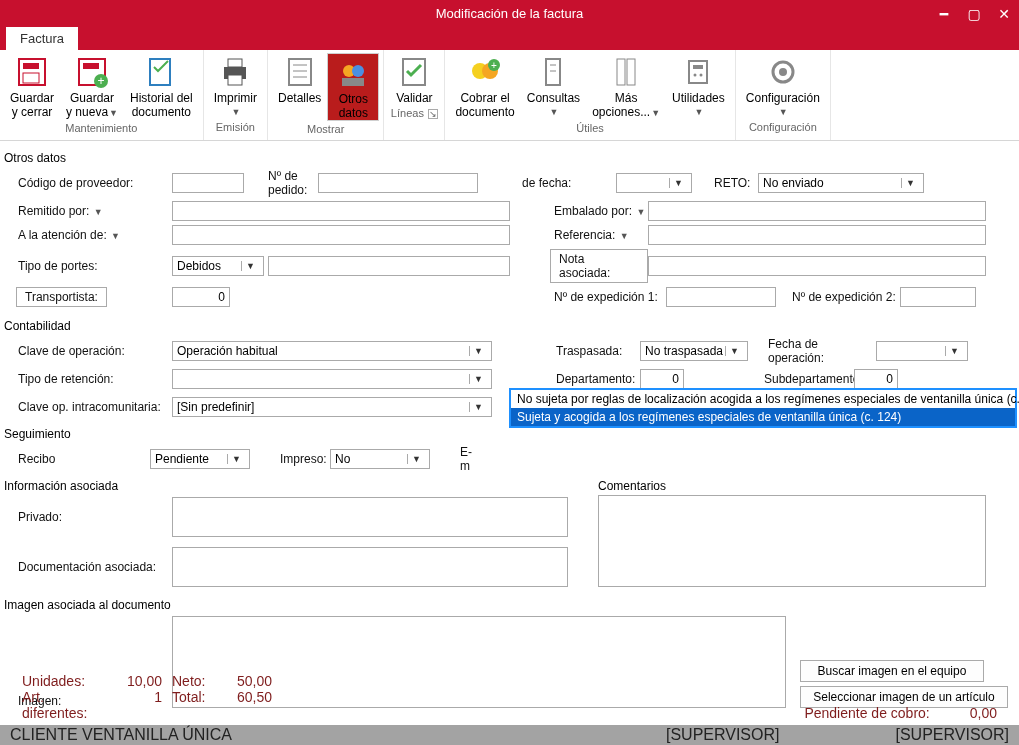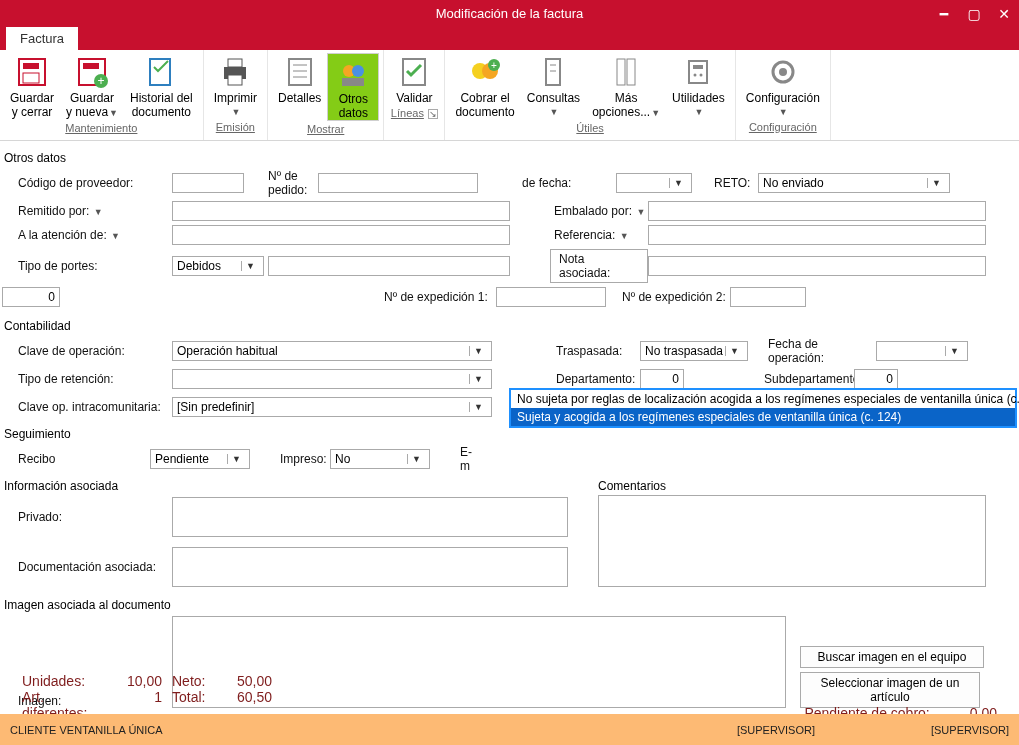--- a/index.html
+++ b/index.html
@@ -7,42 +7,42 @@
   .titlebar { background: #c7102e; height: 27px; display: flex; align-items: center; color: #fff; position: relative; }
   .titlebar .title { position: absolute; left: 0; right: 0; text-align: center; font-size: 13px; }
   .win-ctrls { position: absolute; right: 0; top: 0; display: flex; }
   .win-ctrls div { width: 30px; height: 27px; display: flex; align-items: center; justify-content: center; font-size: 14px; }
   .tabbar { background: #c7102e; padding: 0 6px; }
   .tab { display: inline-block; background: #fff; color: #333; padding: 4px 14px; font-size: 13px; }
   .ribbon { background: #fff; border-bottom: 1px solid #d6d6d6; display: flex; }
   .ribbon-group { display: flex; flex-direction: column; align-items: center; padding: 3px 4px; border-right: 1px solid #e6e6e6; }
   .ribbon-group .buttons { display: flex; }
   .r-btn { display: flex; flex-direction: column; align-items: center; justify-content: flex-start; padding: 2px 6px 0px 6px; font-size: 12px; line-height: 14px; text-align: center; min-width: 52px; }
-  .r-btn.selected { background: #84cc16; border: 1px solid #cfcfcf; text-align: center; }
+  .r-btn.selected { background: #b91c1c; border: 1px solid #cfcfcf; text-align: center; }
   .r-icon { width: 34px; height: 34px; margin-bottom: 2px; }
-  .ribbon-group .label { font-size: 11px; color: #666; padding: 2px 0 2px 0; width: 100%; text-align: center; text-decoration: underline; }
+  .ribbon-group .label { font-size: 11px; color: #666; padding: 2px 0 2px 0; width: 100%; text-align: center; }
   .drop-arrow { font-size: 9px; color: #555; display: inline-block; margin-left: 1px; }
   .dlg-lnk { display:inline-block; font-size:9px; color:#666; border:1px solid #aaa; width:10px; height:10px; text-align:center; line-height:8px; margin-left:4px; }
 
   .form { padding: 6px 2px 2px 2px; }
   .section { font-size: 12px; padding: 4px 0 2px 2px; }
   .row { display: flex; align-items: center; padding: 2px 0; }
   .lbl { padding-left: 16px; font-size: 12px; color: #111; }
   input.txt, select.sel, .combo { height: 20px; border: 1px solid #aaa; background: #fff; font-size: 12px; padding: 0 4px; }
   .combo { display:inline-flex; align-items:center; justify-content:space-between; }
   .combo .carrow { width:18px; text-align:center; border-left:1px solid #aaa; font-size:9px; color:#333; }
   .btn { border:1px solid #aaa; background:#fdfdfd; padding:3px 12px; font-size:12px; }
   textarea.ta { border:1px solid #aaa; resize:none; font-size:12px; padding:2px; }
 
   .dropdown-pop { position:absolute; border:2px solid #1e90ff; background:#fff; z-index:50; }
   .dropdown-pop .opt { padding:2px 6px; font-size:12px; white-space:nowrap; }
   .dropdown-pop .opt.sel { background:#0a64c8; color:#fff; }
 
   .footer { position:absolute; left:0; right:0; bottom:20px; padding:4px 22px; display:flex; justify-content:space-between; color:#7f1d1d; font-size:14px; }
-  .statusbar { position:absolute; left:0; right:0; bottom:0; height:31px; background:#fdba74; display:flex; align-items:center; justify-content:space-between; padding:0 10px; font-size:11px; color:#222; }
+  .statusbar { position:absolute; left:0; right:0; bottom:0; height:20px; background:#a3a3a3; display:flex; align-items:center; justify-content:space-between; padding:0 10px; font-size:16px; color:#222; }
 </style>
 </head>
 <body>
 
 <div class="titlebar">
   <div class="title">Modificación de la factura</div>
   <div class="win-ctrls">
     <div>━</div>
     <div>▢</div>
     <div>✕</div>
@@ -205,21 +205,21 @@
     <input class="txt" style="width: 72px;">
     <div class="lbl" style="width:74px; padding-left:24px">Nº de pedido:</div>
     <input class="txt" style="width: 160px;">
     <div style="width:28px"></div>
     <div class="lbl" style="width:110px">de fecha:</div>
     <div class="combo" style="width:76px">
         <span></span>
         <span class="carrow">▼</span>
       </div>
     <div class="lbl" style="width:66px; padding-left:22px">RETO:</div>
-    <div class="combo" style="width:192px">
+    <div class="combo" style="width:166px">
         <span>No enviado</span>
         <span class="carrow">▼</span>
       </div>
   </div>
 
   <div class="row">
     <div class="lbl" style="width:170px"><span>Remitido por:</span> <span class="drop-arrow">▼</span></div>
     <input class="txt" style="width: 338px;">
     <div style="width:28px"></div>
     <div class="lbl" style="width:110px"><span>Embalado por:</span> <span class="drop-arrow">▼</span></div>
@@ -240,20 +240,21 @@
         <span>Debidos</span>
         <span class="carrow">▼</span>
       </div>
     <input class="txt" style="width: 242px; margin-left: 4px;">
     <div style="width:28px"></div>
     <div class="lbl" style="width:110px;padding-left:12px"><span style="display:inline-block;border:1px solid #aaa;padding:2px 8px">Nota asociada:</span></div>
     <input class="txt" style="width: 338px;">
   </div>
 
   <div class="row">
+    <div class="lbl" style="width:170px;padding-left:14px"><span style="display:inline-block;border:1px solid #aaa;padding:2px 8px">Transportista:</span></div>
     <input class="txt" style="width: 58px; text-align: right;" value="0">
     <div style="width:308px"></div>
     <div class="lbl" style="width:128px">Nº de expedición 1:</div>
     <input class="txt" style="width: 110px;">
     <div class="lbl" style="width:124px;padding-left:16px">Nº de expedición 2:</div>
     <input class="txt" style="width: 76px;">
   </div>
 
   <div class="section" style="margin-top:6px">Contabilidad</div>
 
@@ -336,21 +337,21 @@
       <textarea class="ta" style="width: 388px; height: 92px; margin-left: 16px;"></textarea>
     </div>
   </div>
 
   <div class="section" style="margin-top:4px">Imagen asociada al documento</div>
   <div class="row" style="align-items:flex-end">
     <div class="lbl" style="width:170px">Imagen:</div>
     <div style="width:614px;height:92px;border:1px solid #aaa"></div>
     <div style="margin-left:14px;display:flex;flex-direction:column;gap:4px">
       <button class="btn" style="width:184px">Buscar imagen en el equipo</button>
-      <button class="btn" style="width:180px">Seleccionar imagen de un artículo</button>
+      <button class="btn" style="width:208px">Seleccionar imagen de un artículo</button>
     </div>
   </div>
 
 </div>
 
 <div class="dropdown-pop" style="left:509px; top:388px; width:508px">
   <div class="opt">No sujeta por reglas de localización acogida a los regímenes especiales de ventanilla única (c. 123)</div>
   <div class="opt sel">Sujeta y acogida a los regímenes especiales de ventanilla única (c. 124)</div>
 </div>
 

